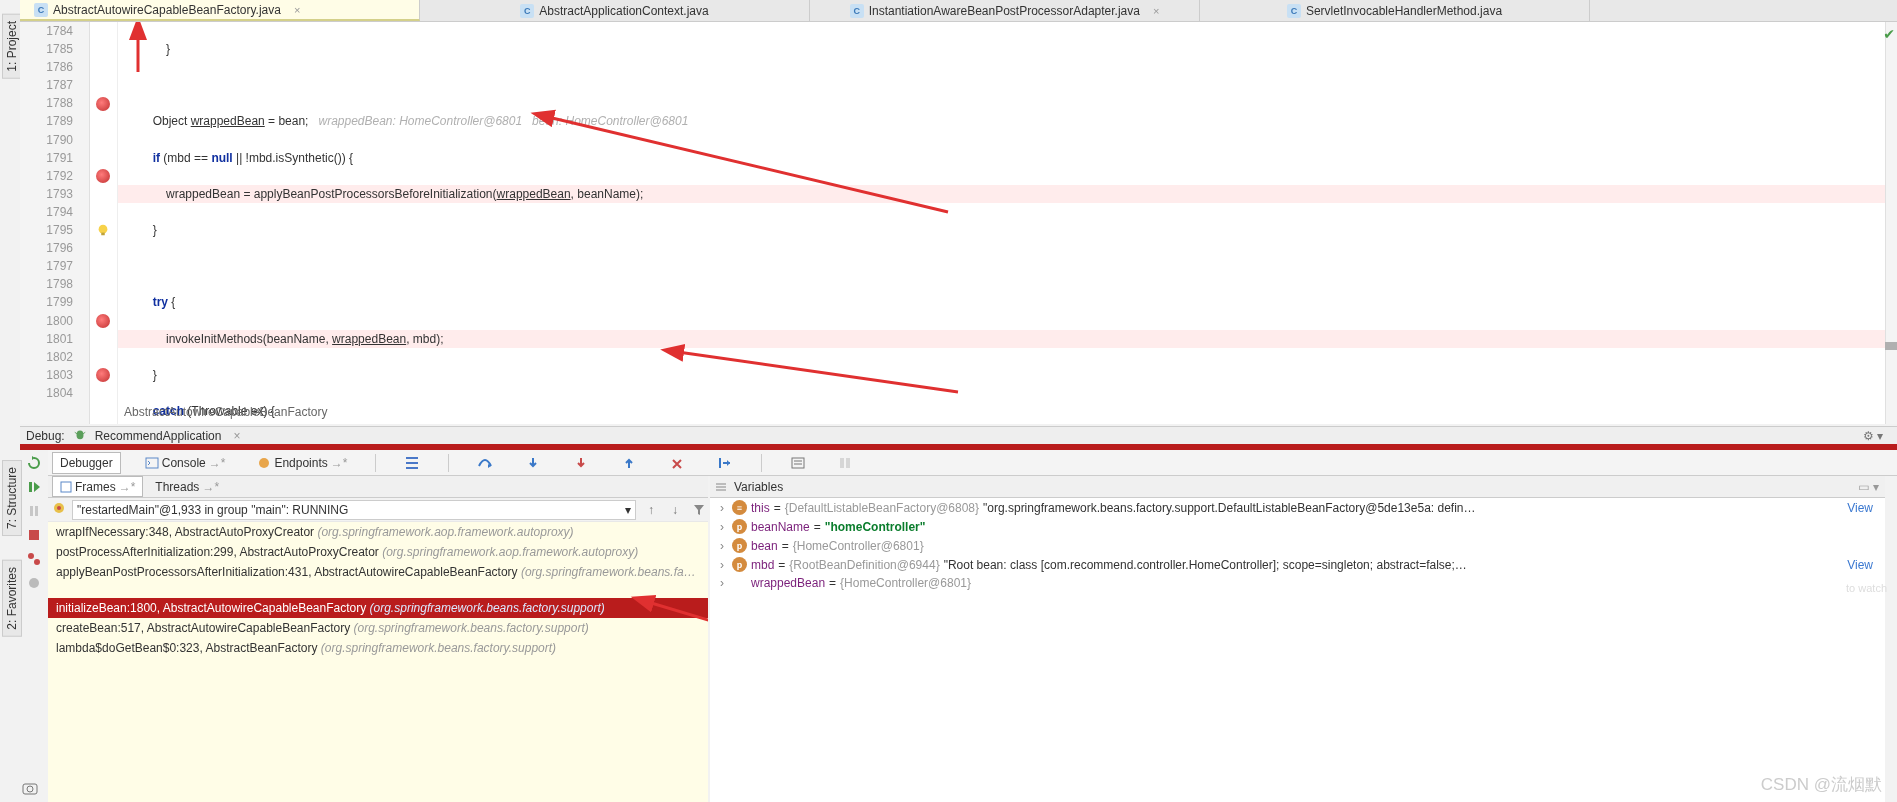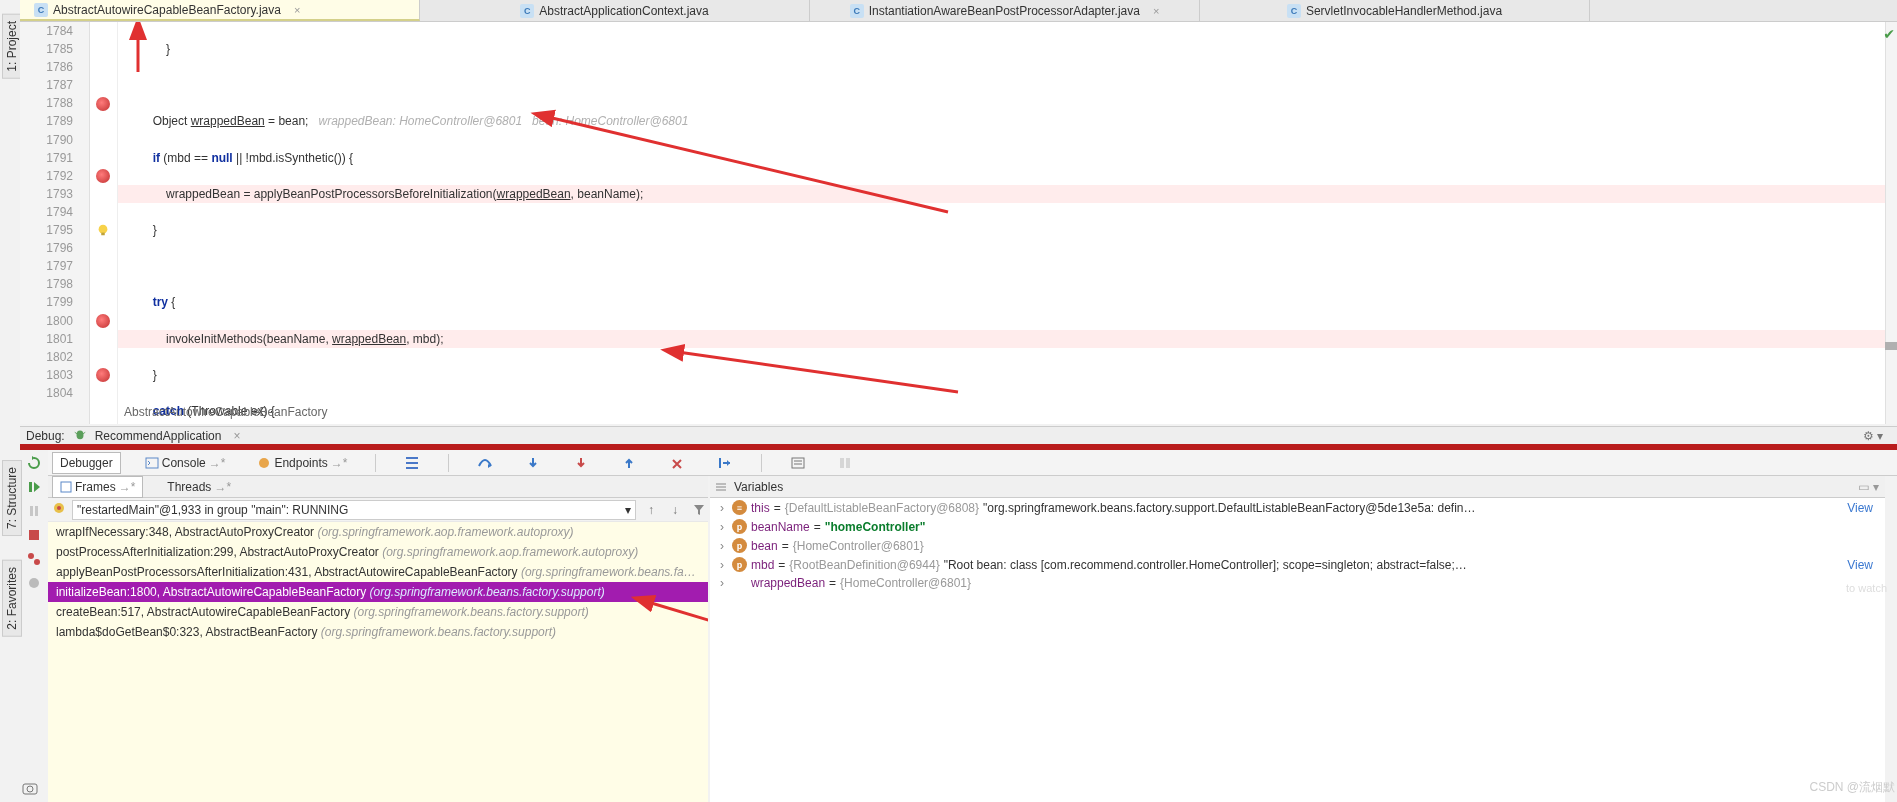--- a/index.html
+++ b/index.html
@@ -37,28 +37,28 @@
 .dbg-gear{position:absolute;right:14px;color:#777;}
 
 .dtb{position:absolute;left:48px;top:450px;right:0;height:26px;border-bottom:1px solid #ccc;display:flex;align-items:center;gap:16px;padding-left:4px;background:#f4f4f4;}
 .dtbtn{padding:3px 7px;border:1px solid transparent;cursor:pointer;display:flex;align-items:center;gap:3px;font-size:11px;}
 .dtbtn.active{background:#fff;border-color:#bbb;}
 .sep{width:1px;height:18px;background:#ccc;margin:0 4px;}
 
 .dctrl{position:absolute;left:22px;top:454px;width:24px;display:flex;flex-direction:column;gap:6px;align-items:center;}
 .dcbtn{width:18px;height:18px;cursor:pointer;display:flex;align-items:center;justify-content:center;}
 
-.frames-hdr{position:absolute;left:48px;top:476px;width:660px;height:22px;background:#f0f0f0;border-bottom:1px solid #ccc;display:flex;align-items:center;padding-left:4px;gap:16px;}
+.frames-hdr{position:absolute;left:48px;top:476px;width:660px;height:22px;background:#f0f0f0;border-bottom:1px solid #ccc;display:flex;padding-left:4px;gap:4px;}
 .thread-row{position:absolute;left:48px;top:498px;width:660px;height:24px;display:flex;align-items:center;padding-left:4px;gap:6px;border-bottom:1px solid #e8e8e8;}
 .thread-sel{flex:1;border:1px solid #ccc;background:#fff;padding:2px 4px;font-size:11px;display:flex;align-items:center;justify-content:space-between;}
 .navbtn{width:18px;height:18px;display:flex;align-items:center;justify-content:center;cursor:pointer;color:#777;}
 .flist{position:absolute;left:48px;top:522px;width:660px;bottom:0;background:#fffde7;overflow:hidden;}
 .fitem{padding:3px 8px;font-size:11.5px;white-space:nowrap;cursor:pointer;}
 .fitem .pkg{color:#999;font-style:italic;}
-.fitem.sel{background:#a21caf;color:#fff;}
+.fitem.sel{background:#b91c1c;color:#fff;margin-top:16px;}
 .fitem.sel .pkg{color:#dbe9ff;}
 
 .vars-hdr{position:absolute;left:710px;top:476px;right:12px;height:22px;background:#f0f0f0;border-bottom:1px solid #ccc;display:flex;align-items:center;padding-left:4px;gap:6px;}
 .vars{position:absolute;left:710px;top:498px;right:12px;bottom:0;background:#fff;overflow:hidden;}
 .vrow{display:flex;align-items:center;gap:4px;padding:2px 6px;font-size:12px;}
 .vexp{color:#888;width:12px;text-align:center;cursor:pointer;}
 .vbadge{width:15px;height:15px;border-radius:50%;display:inline-flex;align-items:center;justify-content:center;font-size:9px;color:#fff;font-weight:bold;}
 .vb-this{background:#d48b3e;}
 .vb-p{background:#d48b3e;}
 .vname{color:#7a1f7a;}
@@ -66,21 +66,21 @@
 .vstr{color:#0a7d2c;font-weight:bold;}
 .vgrey{color:#999;}
 .vlink{color:#3a78d0;cursor:pointer;margin-left:auto;padding-right:6px;}
 
 .edmark{position:absolute;right:0;top:22px;width:12px;height:402px;background:#f4f4f4;border-left:1px solid #e0e0e0;}
 .edmark .ok{position:absolute;top:4px;right:2px;color:#4a9c4a;font-size:14px;}
 .edmark .cur{position:absolute;right:0;width:12px;height:8px;background:#b0b0b0;}
 
 .cam{position:absolute;left:22px;bottom:4px;color:#777;}
 
-.wm{position:absolute;right:2px;bottom:6px;color:#ccc;font-size:12px;}
+.wm{position:absolute;right:15px;bottom:6px;color:#ccc;font-size:17px;}
 .wm2{position:absolute;right:10px;top:582px;color:#ddd;font-size:11px;}
 </style>
 </head>
 <body>
 
 <div class="vtab vt1"><span>1: Project</span></div>
 <div class="vtab vt2"><span>7: Structure</span></div>
 <div class="vtab vt3"><span>2: Favorites</span></div>
 
 <div class="tabs">

